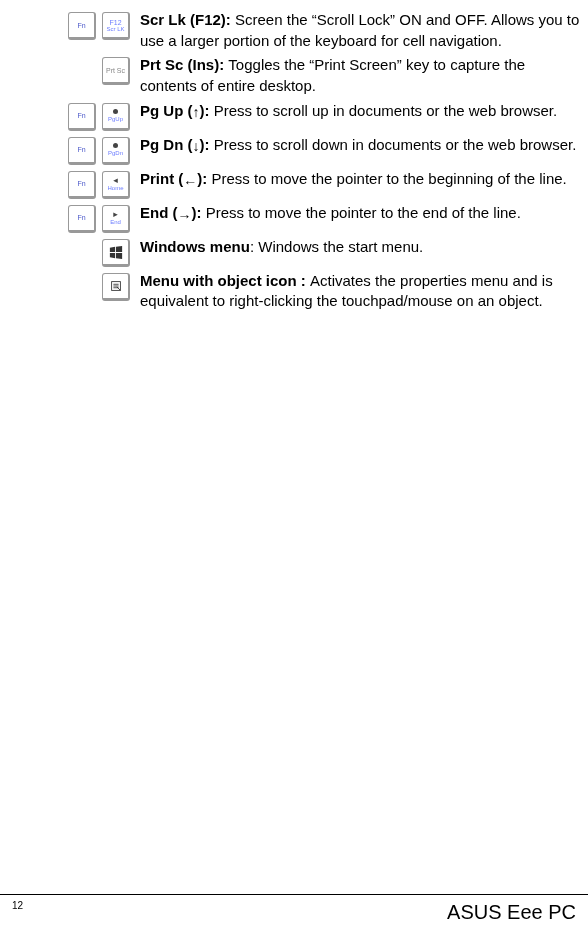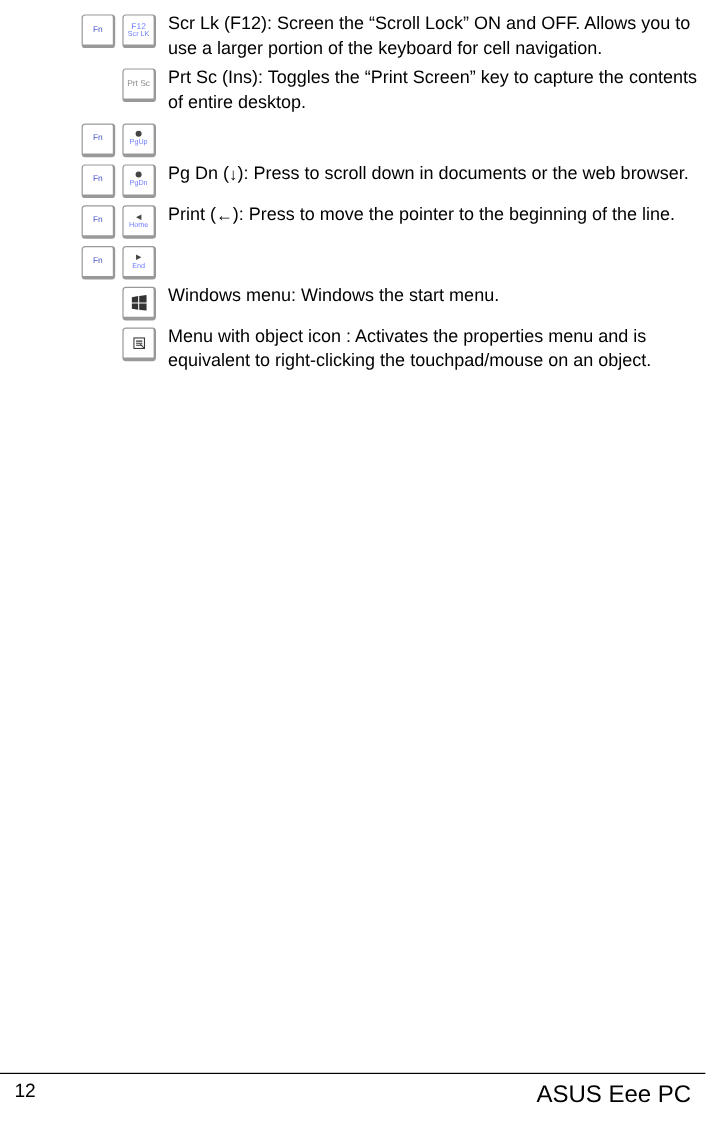--- a/index.html
+++ b/index.html
@@ -22,28 +22,28 @@
     font-size:7px;line-height:1;color:#6b7cff;font-weight:500;
     box-sizing:border-box;position:relative;
   }
   .key.mono{color:#4a57c9}
   .key .top{font-size:7px}
   .key .bot{font-size:6px;color:#6b7cff}
   .key.gray .top,.key.gray .bot{color:#888}
   .key .arrow{font-size:9px;color:#444}
   .key .dot{width:5px;height:5px;border-radius:50%;background:#444;margin-bottom:2px}
   .key svg{width:14px;height:14px}
-  .bold{font-weight:400}
+  .bold{font-weight:700}
   .footer{
     position:absolute;left:0;right:0;bottom:14px;
     border-top:1px solid #000;
     display:flex;justify-content:space-between;align-items:flex-start;
     padding:4px 12px 0 12px;font-size:14px;
   }
-  .footer .pn{font-size:16px}
+  .footer .pn{font-size:10px}
   .footer .brand{font-size:20px}
   .inline-arrow{display:inline-block;font-size:14px;line-height:1;vertical-align:-1px}
 </style>
 </head>
 <body>
 
 <div class="content">
 
   <div class="row">
     <div class="keycol">
@@ -74,20 +74,23 @@
   <div class="row">
     <div class="keycol">
       <span class="key mono">
           <span class="top">Fn</span>
         </span>
       <span class="key">
         <span class="dot"></span>
         <span class="bot">PgUp</span>
       </span>
     </div>
+    <div class="desccol">
+      <span class="bold"><span>Pg Up (</span><span class="inline-arrow">↑</span><span>): </span></span><span>Press to scroll up in documents or the web browser.</span>
+    </div>
   </div>
 
   <div class="row">
     <div class="keycol">
       <span class="key mono">
           <span class="top">Fn</span>
         </span>
       <span class="key">
         <span class="dot"></span>
         <span class="bot">PgDn</span>
@@ -116,20 +119,23 @@
   <div class="row">
     <div class="keycol">
       <span class="key mono">
           <span class="top">Fn</span>
         </span>
       <span class="key">
         <span class="arrow">▸</span>
         <span class="bot">End</span>
       </span>
     </div>
+    <div class="desccol">
+      <span class="bold"><span>End (</span><span class="inline-arrow">→</span><span>): </span></span><span>Press to move the pointer to the end of the line.</span>
+    </div>
   </div>
 
   <div class="row">
     <div class="keycol">
       <span class="key">
         <svg viewBox="0 0 16 16">
             <path d="M1 3l6-1v6H1zM8 2l7-1v7H8zM1 9h6v6l-6-1zM8 9h7v7l-7-1z" fill="#333"></path>
           </svg>
       </span>
     </div>

